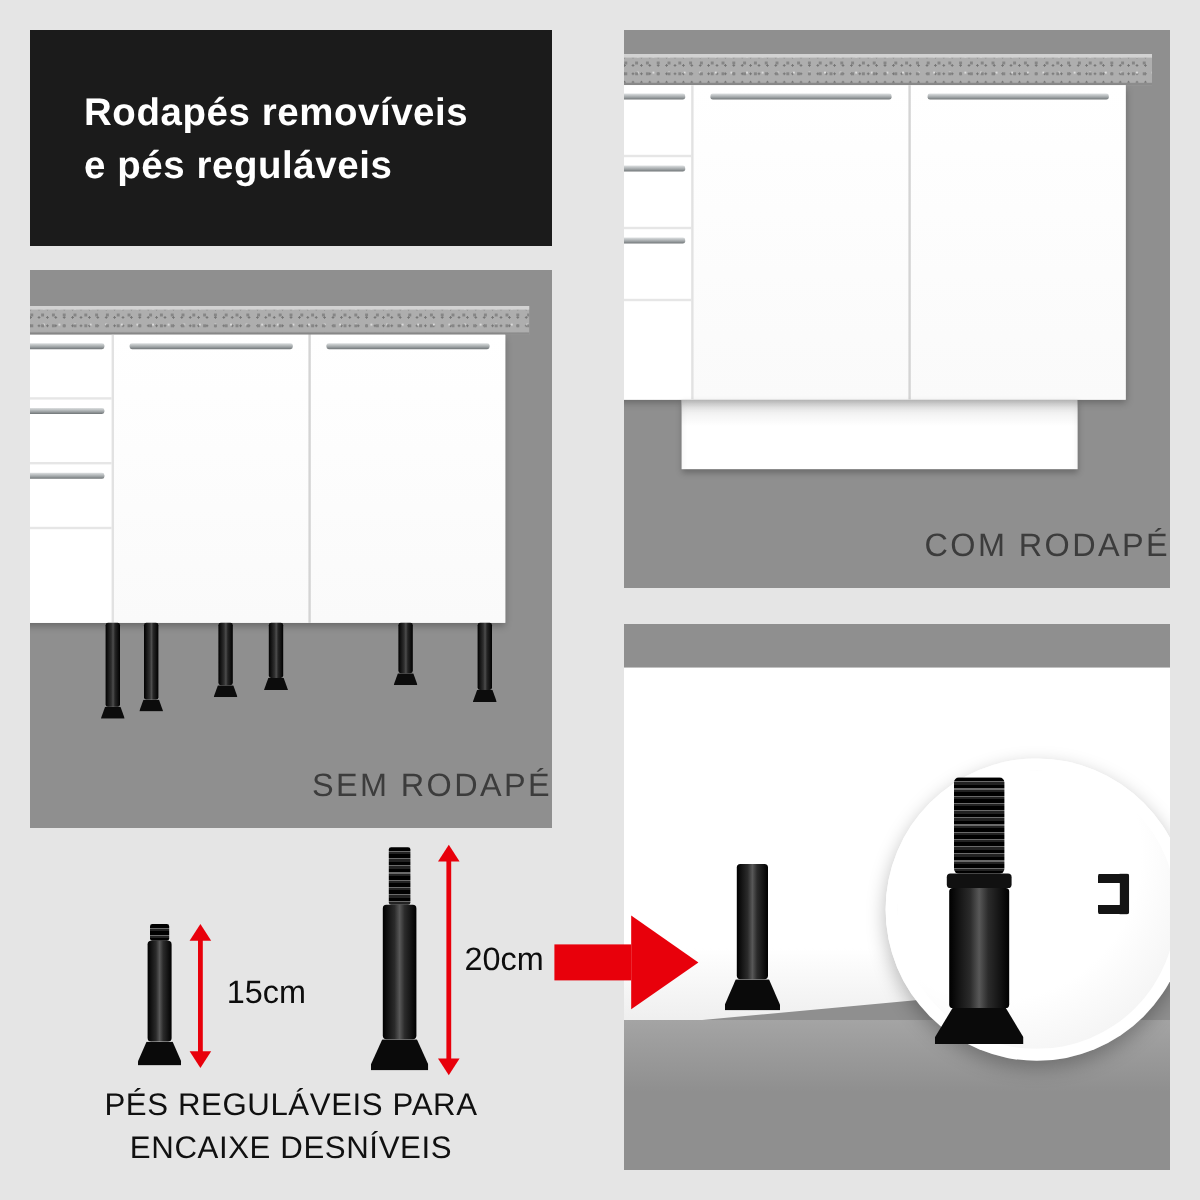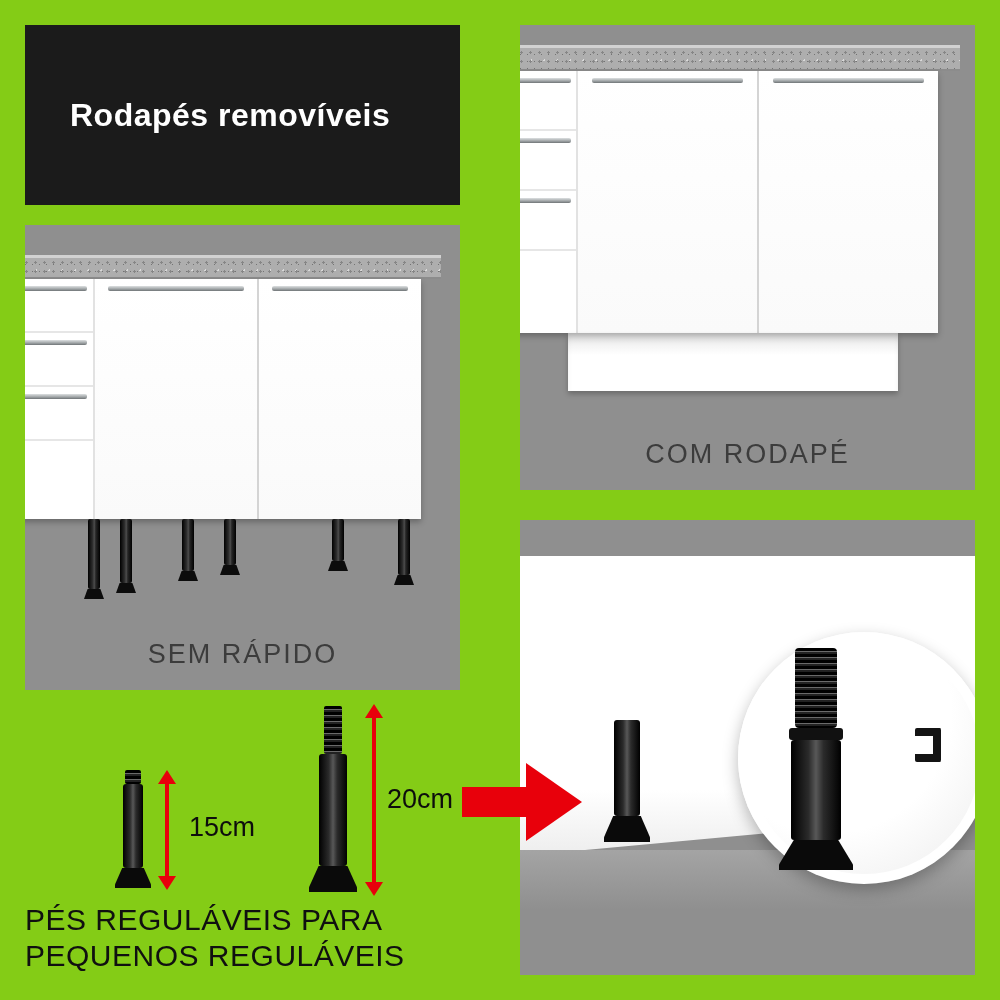--- a/index.html
+++ b/index.html
@@ -1,32 +1,32 @@
 <!DOCTYPE html>
 <html><head>
 <meta charset="utf-8">
 <style>
   html,body{margin:0;padding:0;background:#ffffff;}
   .canvas{
-    position:relative;width:1000px;height:1000px;background:#84cc16;overflow:hidden;
+    position:relative;width:1000px;height:1000px;background:#e5e5e5;overflow:hidden;
     font-family:"Liberation Sans", sans-serif;
   }
   
   .banner{
     position:absolute;left:25px;top:25px;width:435px;height:180px;background:#1b1b1b;
     display:flex;flex-direction:column;justify-content:center;padding-left:45px;box-sizing:border-box;
   }
   .banner .line{color:#ffffff;font-size:32px;font-weight:bold;line-height:44px;letter-spacing:.5px;}
   
   .panel{position:absolute;background:#8f8f8f;overflow:hidden;}
   .panel-com{left:520px;top:25px;width:455px;height:465px;}
   .panel-sem{left:25px;top:225px;width:435px;height:465px;}
   .panel-encaixe{left:520px;top:520px;width:455px;height:455px;}
   .panel-label{
-    position:absolute;left:0;right:0;bottom:20px;text-align:center;
+    position:absolute;left:0;right:0;bottom:20px;text-align:right;
     color:#3c3c3c;font-size:27px;letter-spacing:2px;
   }
   
   .countertop{
     position:absolute;height:26px;background-color:#aeaeae;
     background-image:
       radial-gradient(#868686 1.2px, transparent 1.2px),
       radial-gradient(#d9d9d9 1px, transparent 1px),
       radial-gradient(#747474 .8px, transparent .8px);
     background-size:9px 9px,13px 13px,7px 7px;
@@ -92,22 +92,22 @@
   .v-arrow .line{position:absolute;left:7px;top:6px;bottom:6px;width:4px;background:#e8000b;}
   .v-arrow .head-up{position:absolute;top:0;left:0;width:0;height:0;
     border-left:9px solid transparent;border-right:9px solid transparent;border-bottom:14px solid #e8000b;}
   .v-arrow .head-down{position:absolute;bottom:0;left:0;width:0;height:0;
     border-left:9px solid transparent;border-right:9px solid transparent;border-top:14px solid #e8000b;}
   .arrow-15{left:133px;top:70px;height:120px;}
   .arrow-20{left:340px;top:4px;height:192px;}
   .measure-label{position:absolute;color:#0d0d0d;font-size:27px;}
   .label-15{left:164px;top:112px;}
   .label-20{left:362px;top:84px;}
-  .feet-caption{position:absolute;left:0;right:0;top:202px;text-align:left;
-    color:#101010;font-size:30px;line-height:36px;letter-spacing:.5px;}
+  .feet-caption{position:absolute;left:0;right:0;top:202px;text-align:center;
+    color:#101010;font-size:26px;line-height:36px;letter-spacing:.5px;}
   
   .big-arrow{position:absolute;left:462px;top:763px;width:122px;height:78px;z-index:6;}
   .big-arrow .tail{position:absolute;left:0;top:24px;width:64px;height:30px;background:#e8000b;}
   .big-arrow .head{position:absolute;left:64px;top:0;width:0;height:0;
     border-top:39px solid transparent;border-bottom:39px solid transparent;border-left:56px solid #e8000b;}
   
   .encaixe-white{position:absolute;left:0;top:36px;width:455px;height:300px;
     background:linear-gradient(180deg,#ffffff 0%,#ffffff 78%,#ededed 100%);
     clip-path:polygon(0 0,100% 0,100% 86%,0 100%);}
   .encaixe-floor{position:absolute;left:0;top:330px;width:455px;height:60px;
@@ -126,20 +126,21 @@
   .clip-bracket{position:absolute;left:395px;top:208px;width:26px;height:34px;
     border:8px solid #141414;border-left:0;border-radius:2px;z-index:4;box-sizing:border-box;}
 </style>
 </head>
 <body>
 
 <div class="canvas">
 
   <div class="banner">
     <div class="line">Rodapés removíveis</div>
+    <div class="line">e pés reguláveis</div>
   </div>
 
   <div class="panel panel-com">
     <div class="cab-com">
       <div class="countertop"></div>
       <div class="cab-body">
         <div class="drawer-col">
           <div class="drawer">
               <span class="handle"></span>
             </div>
@@ -206,21 +207,21 @@
         </div>
       <div class="leg" style="left:302px;top:294px;height:52px;">
           <div class="rod"></div>
           <div class="base"></div>
         </div>
       <div class="leg" style="left:368px;top:294px;height:66px;">
           <div class="rod"></div>
           <div class="base"></div>
         </div>
     </div>
-    <div class="panel-label">SEM RÁPIDO</div>
+    <div class="panel-label">SEM RODAPÉ</div>
   </div>
 
   <div class="feet-area">
     <div class="foot foot-15">
       <div class="threads"></div>
       <div class="rod"></div>
       <div class="base"></div>
     </div>
     <div class="v-arrow arrow-15">
       <span class="head-up"></span>
@@ -236,21 +237,21 @@
     </div>
     <div class="v-arrow arrow-20">
       <span class="head-up"></span>
         <span class="line"></span>
         <span class="head-down"></span>
     </div>
     <div class="measure-label label-20">20cm</div>
 
     <div class="feet-caption">
       <div>PÉS REGULÁVEIS PARA</div>
-      <div>PEQUENOS REGULÁVEIS</div>
+      <div>ENCAIXE DESNÍVEIS</div>
     </div>
   </div>
 
   <div class="big-arrow">
     <span class="tail"></span>
       <span class="head"></span>
   </div>
 
   <div class="panel panel-encaixe">
     <div class="encaixe-white"></div>

